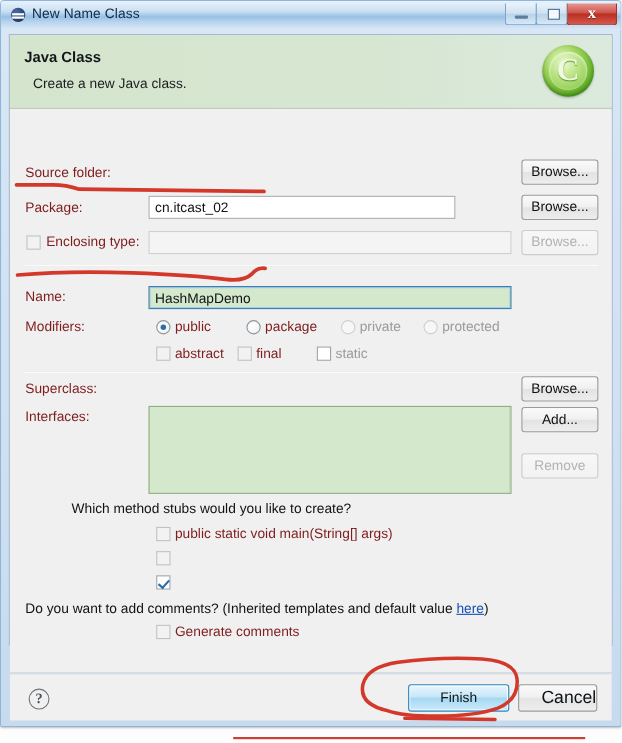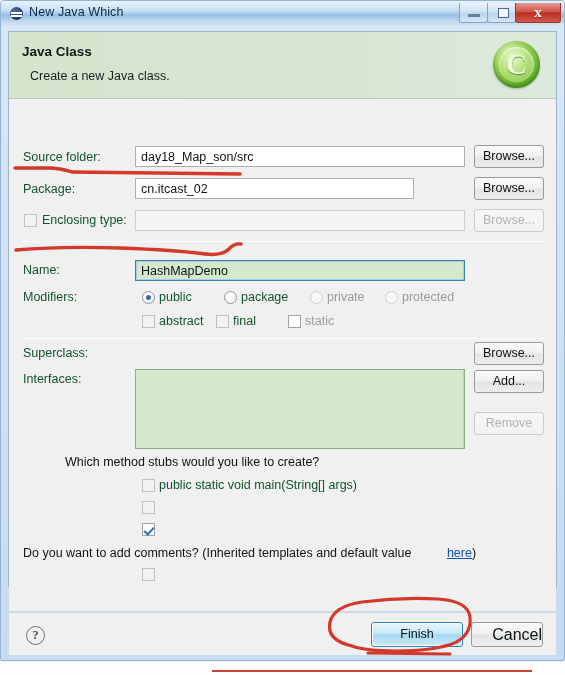--- a/index.html
+++ b/index.html
@@ -150,21 +150,21 @@
 
   
   .form {
     position: absolute; left: 0; top: 68px;
     width: 547px; height: 511px;
     background: #f0f0f0;
   }
   .lbl {
     position: absolute;
     font-size: 12.5px;
-    color: #14532d;
+    color: #7f1d1d;
     white-space: nowrap;
   }
   .lbl.dim { color: #9a9a9a; }
 
   .field {
     position: absolute;
     height: 21px;
     background: #ffffff;
     border: 1px solid #abadb3;
     font-size: 12.5px;
@@ -245,21 +245,20 @@
 
   .qtext {
     position: absolute;
     font-size: 12.5px;
     color: #101214;
     white-space: nowrap;
   }
   .link {
     color: #1551b5;
     text-decoration: underline;
-    margin-left: 32px;
   }
 
   
   .footer {
     position: absolute; left: 0; top: 580px;
     width: 547px; height: 43px;
     background: #f0f0f0;
     border-top: 1px solid #d6d6d6;
   }
   .help-icon {
@@ -319,21 +318,21 @@
 </style>
 </head>
 <body>
 
 <div id="root">
 
   <div class="window">
 
     <div class="titlebar">
       <div class="title-icon"></div>
-      <div class="title-text">New Java Which</div>
+      <div class="title-text">New Name Class</div>
       <div class="win-btns">
         <div class="win-btn min"></div>
         <div class="win-btn max"></div>
         <div class="win-btn close">
           <span class="x">x</span>
         </div>
       </div>
     </div>
 
     <div class="dialog-body">
@@ -346,21 +345,20 @@
             <div class="c">C</div>
           </div>
         </div>
       </div>
 
       <div class="form">
 
         <div class="lbl" style="left:14px; top:50px;">
           <span>Source folder:</span>
         </div>
-        <div class="field" style="left:126px; top:46px; width:330px;">day18_Map_son/src</div>
         <div class="btn" style="left:465px; top:45px; width:70px;">Browse...</div>
 
         <div class="lbl" style="left:14px; top:82px;">Package:</div>
         <div class="field" style="left:126px; top:78px; width:279px;">cn.itcast_02</div>
         <div class="btn" style="left:465px; top:77px; width:70px;">Browse...</div>
 
         <div class="cb off" style="left:15px; top:114px;"></div>
         <div class="lbl" style="left:33px; top:113px;">Enclosing type:</div>
         <div class="field disabled" style="left:126px; top:110px; width:330px;"></div>
         <div class="btn disabled" style="left:465px; top:109px; width:70px;">Browse...</div>
@@ -412,20 +410,21 @@
 
         <div class="cb off" style="left:133px; top:401px;"></div>
 
         <div class="cb checked" style="left:133px; top:423px;"></div>
 
         <div class="qtext" style="left:14px; top:446px;">
           <span>Do you want to add comments? (Inherited templates and default value </span><span class="link">here</span><span>)</span>
         </div>
 
         <div class="cb off" style="left:133px; top:468px;"></div>
+        <div class="lbl" style="left:150px; top:467px;">Generate comments</div>
       </div>
 
       <div class="footer">
         <div class="help-icon">?</div>
         <div class="btn-finish">Finish</div>
         <div class="btn-cancel">Cancel</div>
       </div>
 
     </div>
   </div>

